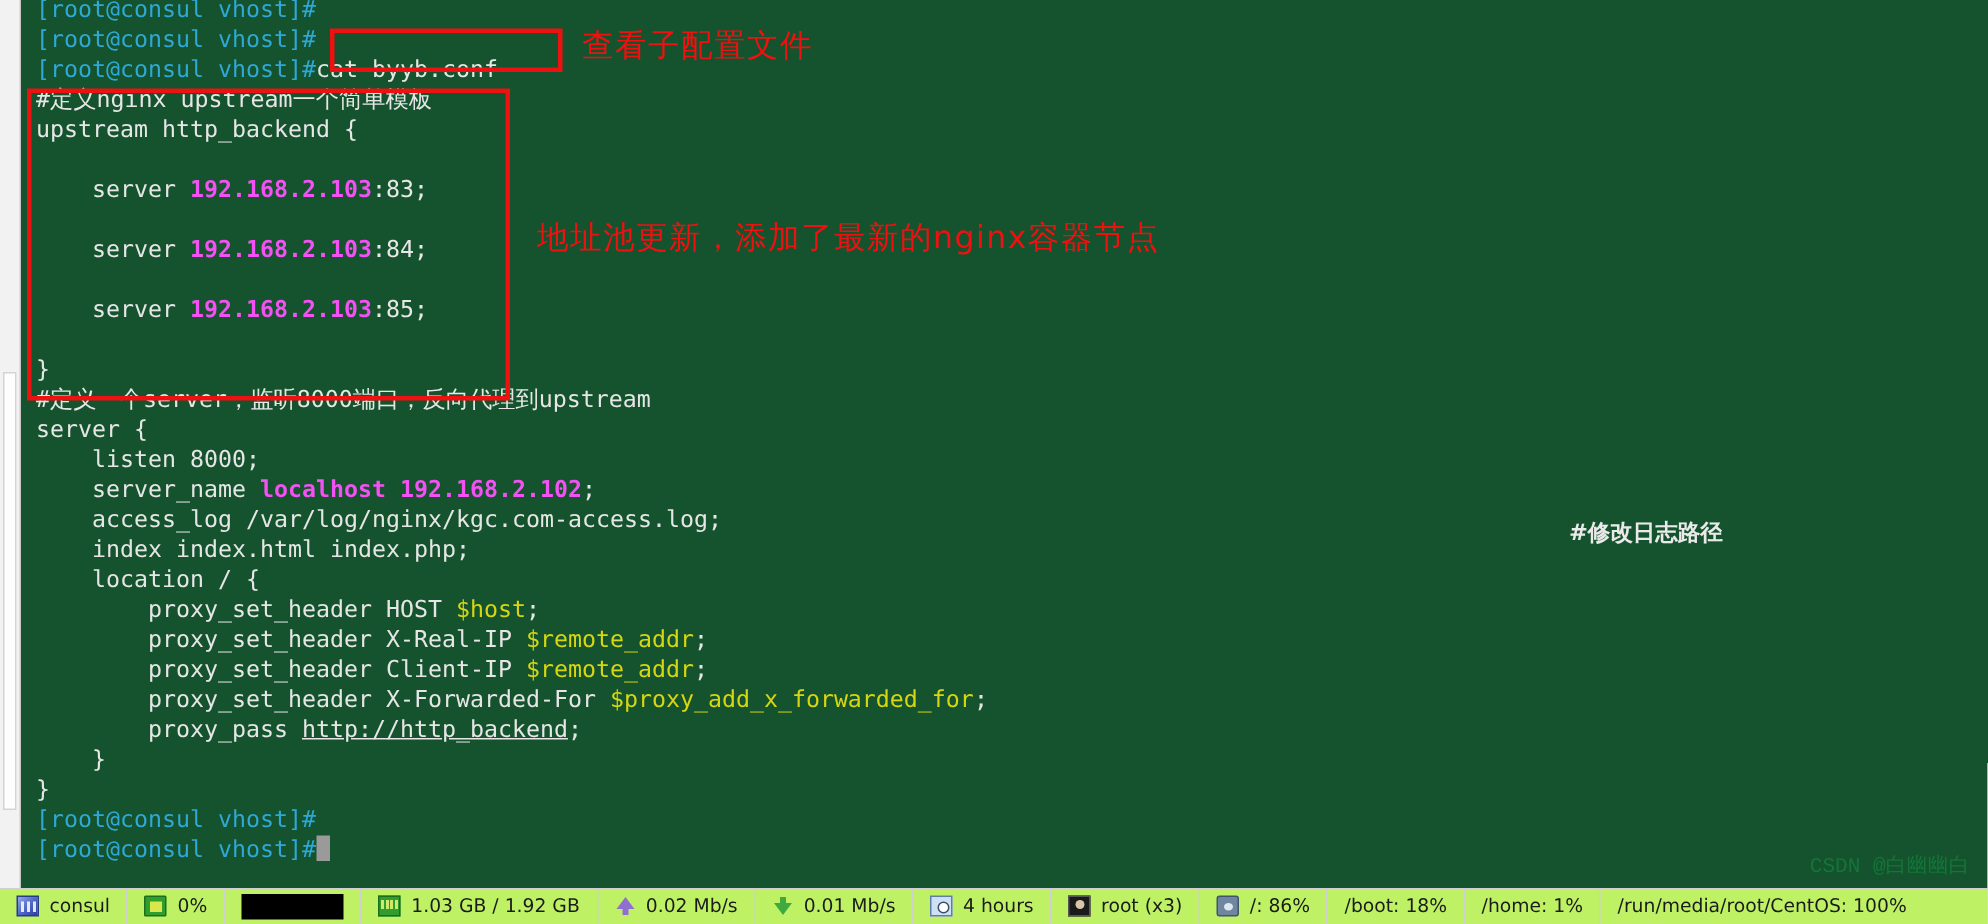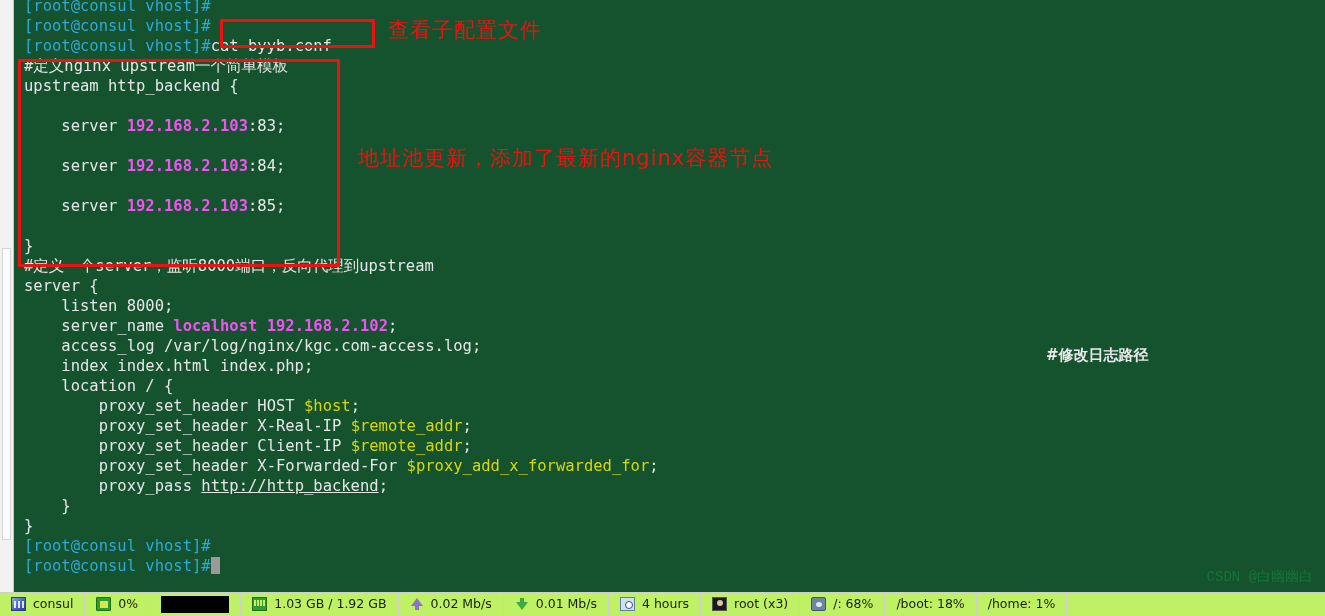--- a/index.html
+++ b/index.html
@@ -279,23 +279,26 @@
       <div class="sb-item">
         <span class="ic ic-clock"></span>
         <span class="sb-label">4 hours</span>
       </div>
       <div class="sb-item">
         <span class="ic ic-user"></span>
         <span class="sb-label">root (x3)</span>
       </div>
       <div class="sb-item">
         <span class="ic ic-disk"></span>
-        <span class="sb-label">/: 68%</span>
+        <span class="sb-label">/: 86%</span>
       </div>
       <div class="sb-item">
         <span class="sb-label">/boot: 18%</span>
       </div>
       <div class="sb-item">
         <span class="sb-label">/home: 1%</span>
       </div>
+      <div class="sb-item noborder">
+        <span class="sb-label">/run/media/root/CentOS: 100%</span>
+      </div>
     </div>
 
 </div>
 
 </body></html>

